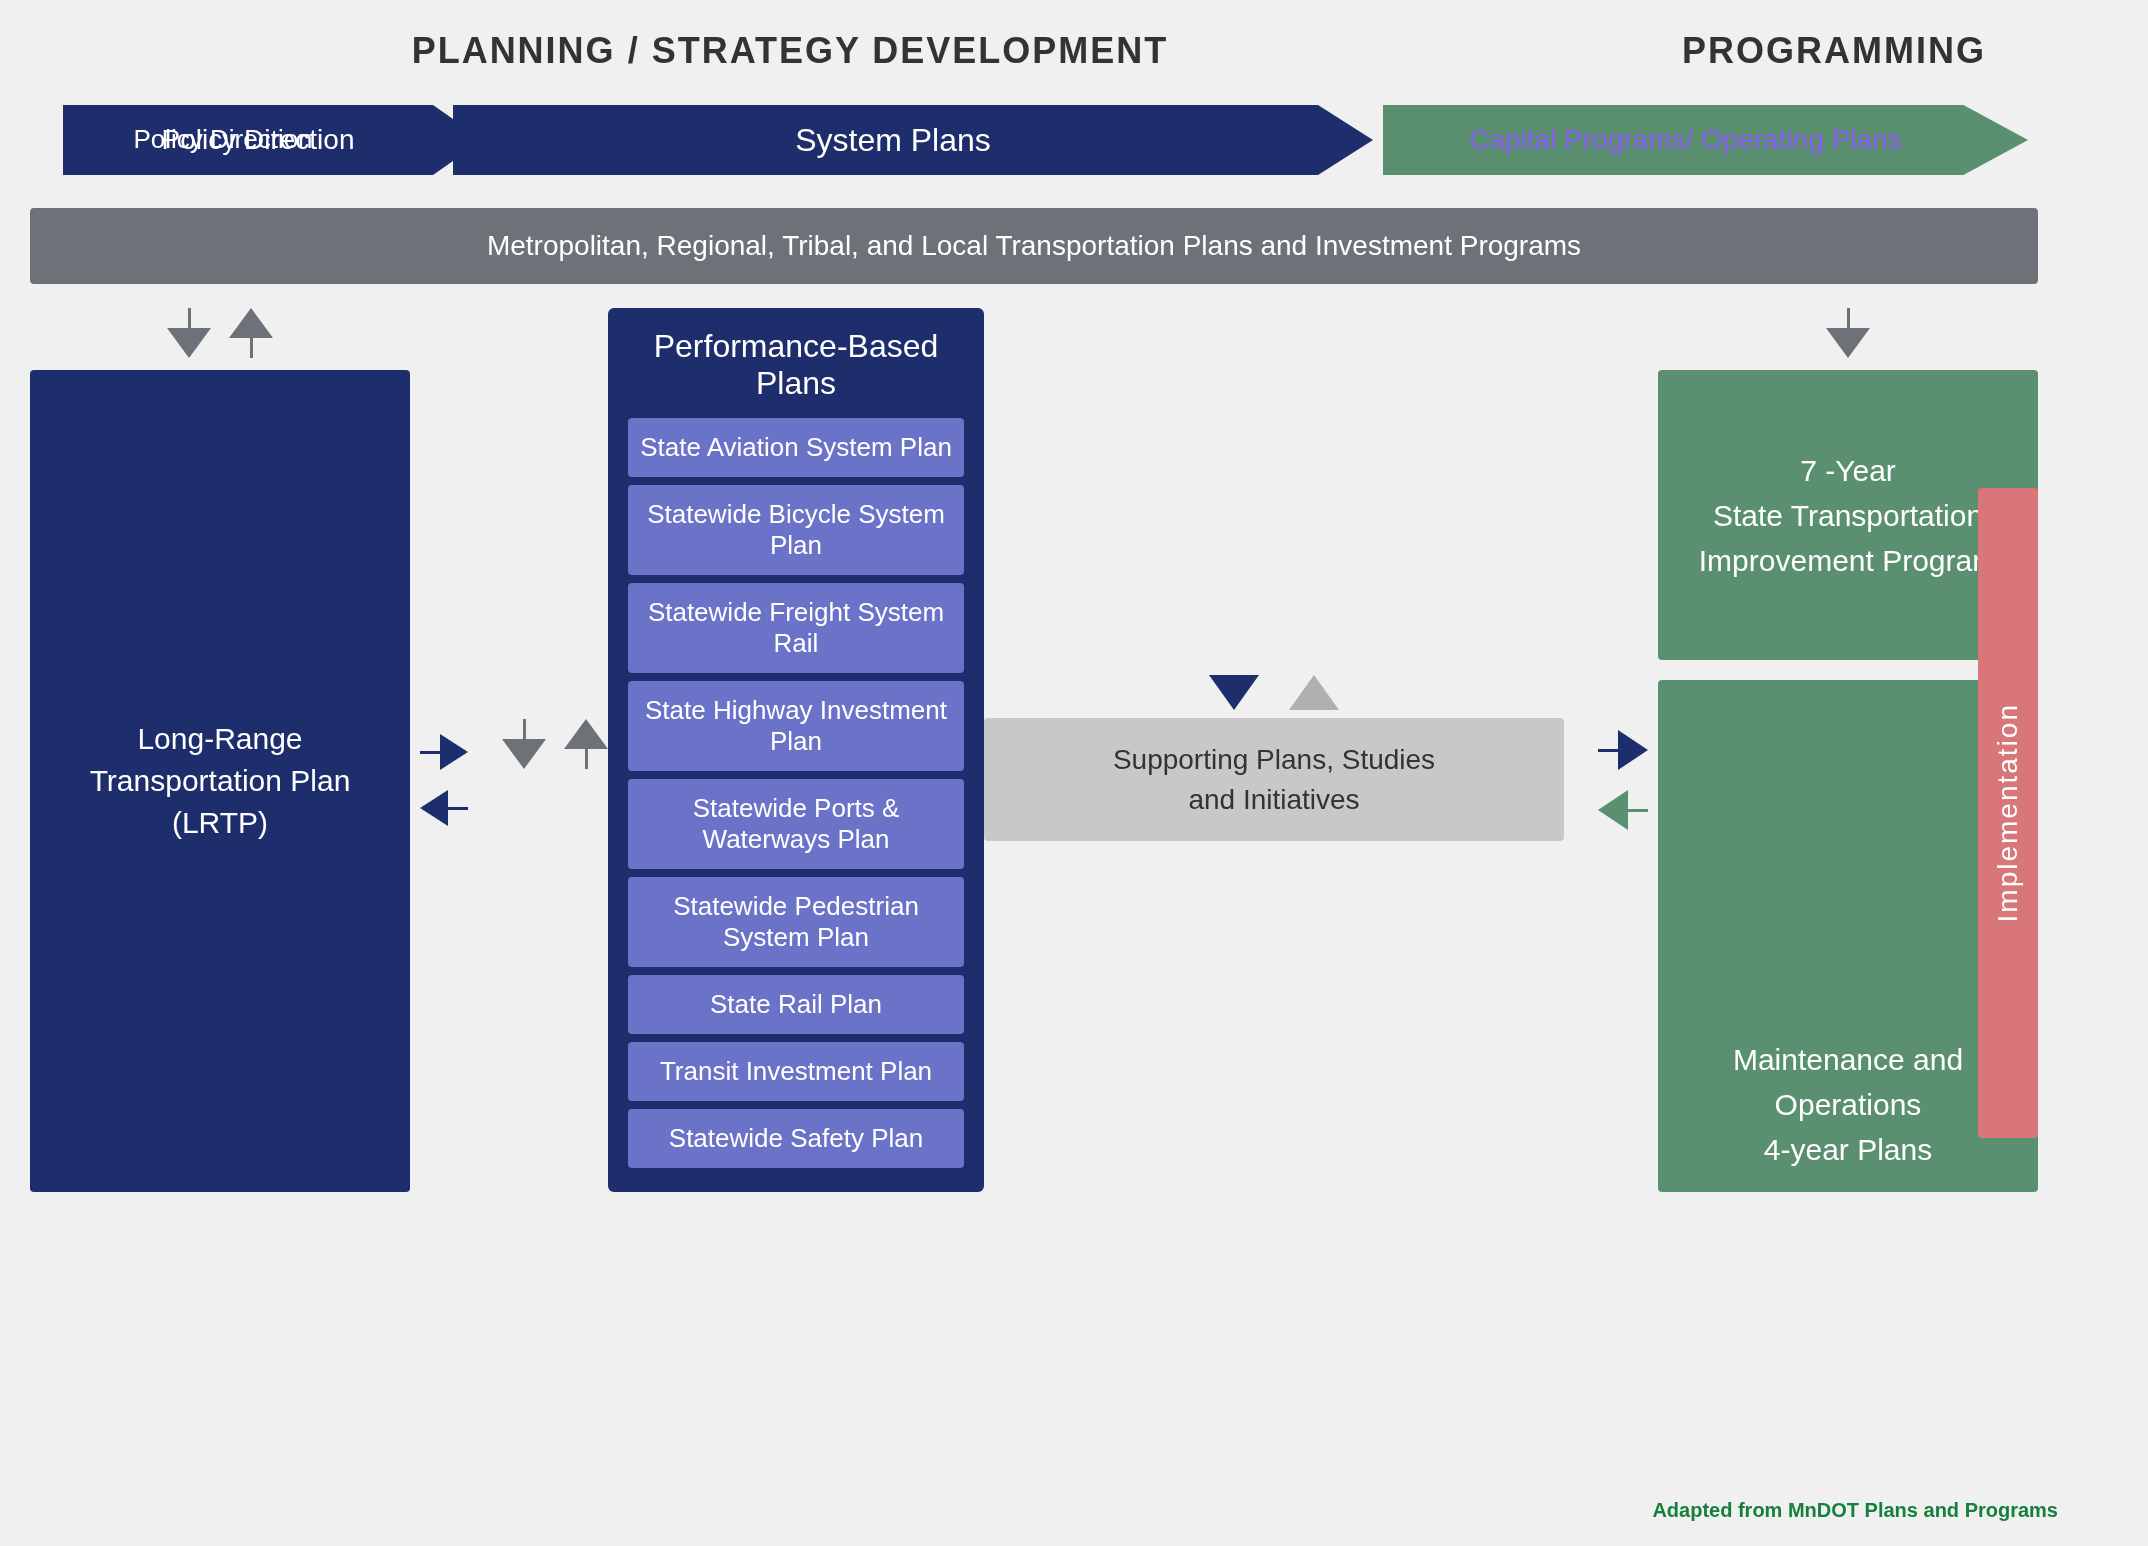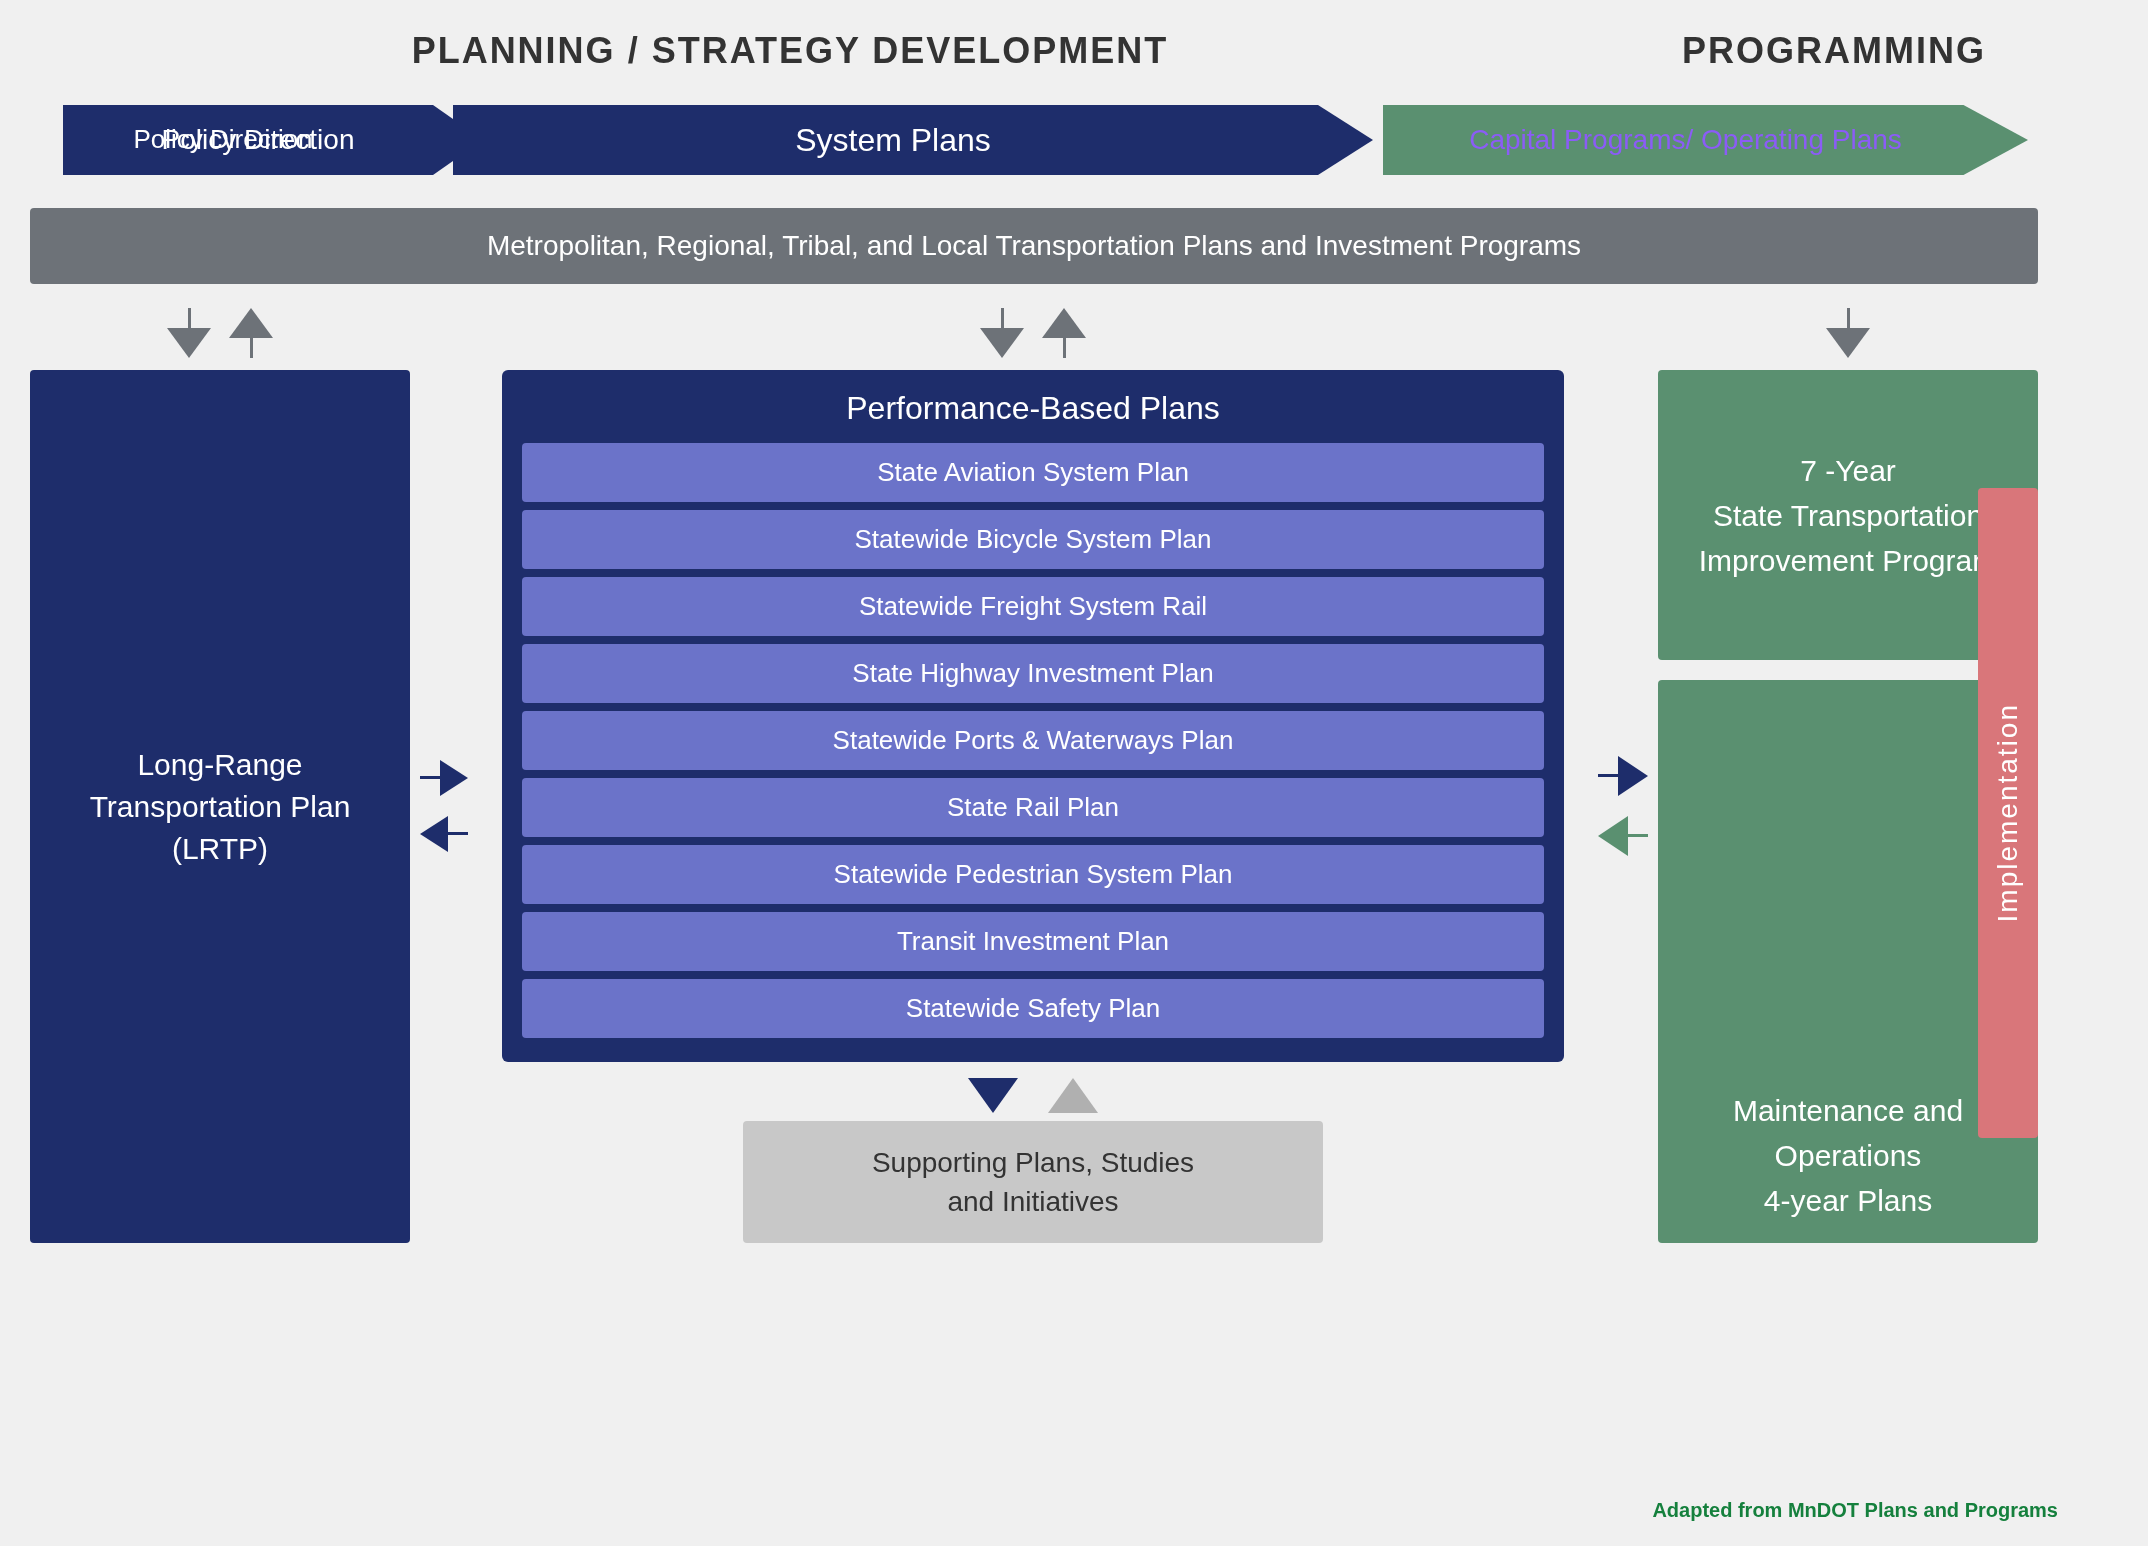--- a/index.html
+++ b/index.html
@@ -141,21 +141,21 @@
       border-radius: 4px;
       padding: 20px;
       line-height: 1.4;
       min-height: 650px;
     }
 
     
     .middle-column {
       flex: 1;
       display: flex;
-      flex-direction: column;
+      flex-direction: row;
       align-items: center;
       margin: 0 24px;
     }
     .middle-arrows-top {
       display: flex;
       gap: 18px;
       margin-bottom: 12px;
     }
     .perf-box {
       background: #1e2d6b;
@@ -434,22 +434,22 @@
         </div>
       </div>
       <div class="perf-box">
         <div class="perf-title">Performance-Based Plans</div>
         <div class="perf-items">
           <div class="perf-item">State Aviation System Plan</div>
           <div class="perf-item">Statewide Bicycle System Plan</div>
           <div class="perf-item">Statewide Freight System Rail</div>
           <div class="perf-item">State Highway Investment Plan</div>
           <div class="perf-item">Statewide Ports &amp;  Waterways Plan</div>
+          <div class="perf-item">Statewide Pedestrian System Plan</div>
           <div class="perf-item">State Rail Plan</div>
-          <div class="perf-item">Statewide Pedestrian System Plan</div>
           <div class="perf-item">Transit Investment Plan</div>
           <div class="perf-item">Statewide Safety  Plan</div>
         </div>
       </div>
 
       <div class="supporting-row" style="width:100%; display:flex; flex-direction:column; align-items:center; margin-top:16px;">
         <div class="supporting-arrows">
           <div style="display:flex; flex-direction:column; align-items:center;">
             <div class="arrow-down-blue-large"></div>
           </div>

